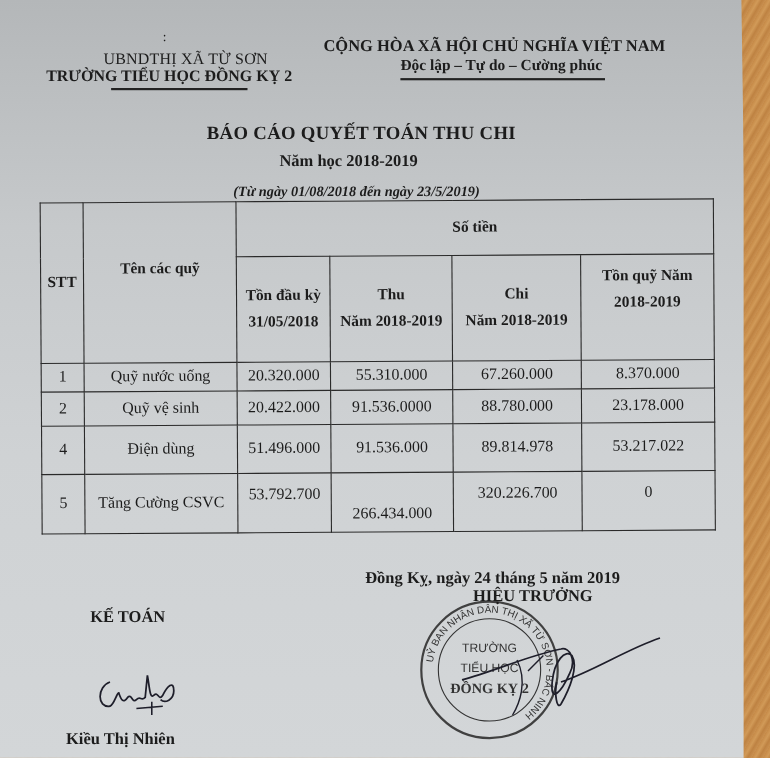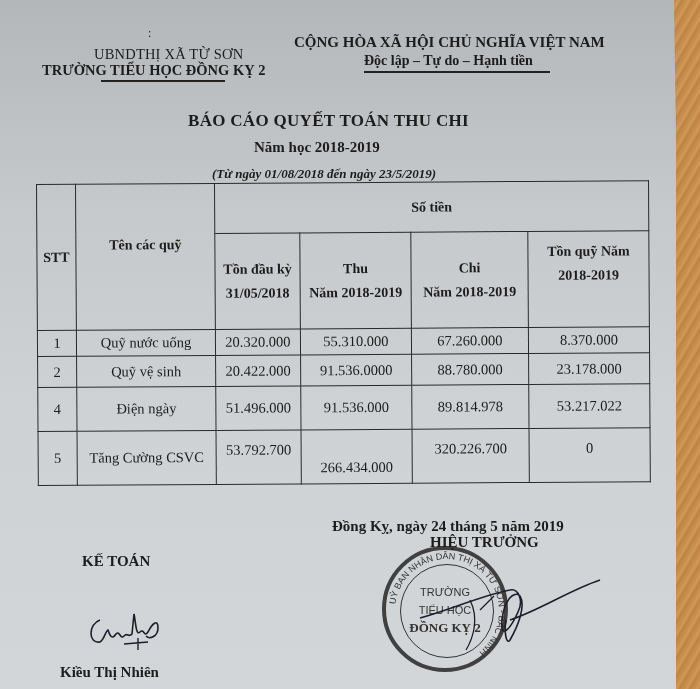--- a/index.html
+++ b/index.html
@@ -55,21 +55,21 @@
     .stt { font-size:13px; }
 
     .sign-date { left:332px; top:518px; font-size:15px; font-weight:bold; }
     .sign-left-title { left:82px; top:553px; font-size:15px; font-weight:bold; }
     .sign-right-title { left:430px; top:534px; font-size:15px; font-weight:bold; }
     .sign-left-name { left:60px; top:664px; font-size:15px; font-weight:bold; }
     .sign-right-name { left:440px; top:660px; font-size:15px; font-weight:bold;margin-top:32px; }
 
     .stamp {
       position:absolute; left:382px; top:546px; width:126px; height:126px;
-      border-radius:50%; border:4px solid #404040; box-sizing:border-box;
+      border-radius:50%; border:2px solid #404040; box-sizing:border-box;
     }
     .stamp-inner {
       position:absolute; left:14px; top:14px; width:94px; height:94px;
       border-radius:50%; border:1.4px solid #333; box-sizing:border-box;
     }
     .stamp-text { position:absolute; width:100%; text-align:center; font-size:11px; font-family:"Liberation Sans",sans-serif; color:#333; }
     .stamp-text.big { font-size:13px; font-family:"Liberation Serif",serif; font-weight:bold; }
     .sig { position:absolute; }
   </style>
 </head>
@@ -77,21 +77,21 @@
 
 <div class="wood"></div>
 <div class="paper"></div>
 
 <div class="abs dot">:</div>
 <div class="abs left-hdr1">UBNDTHỊ XÃ TỪ SƠN</div>
 <div class="abs left-hdr2">TRƯỜNG TIỂU HỌC ĐỒNG KỴ 2</div>
 <div class="left-hdr-line"></div>
 
 <div class="abs right-hdr1">CỘNG HÒA XÃ HỘI CHỦ NGHĨA VIỆT NAM</div>
-<div class="abs right-hdr2">Độc lập – Tự do – Hạnh tiền</div>
+<div class="abs right-hdr2">Độc lập – Tự do – Cường phúc</div>
 <div class="right-hdr-line"></div>
 
 <div class="abs title">BÁO CÁO QUYẾT TOÁN THU CHI</div>
 <div class="abs subtitle">Năm học 2018-2019</div>
 <div class="abs period">(Từ ngày 01/08/2018 đến ngày 23/5/2019)</div>
 
 <table class="fin">
   <tbody>
       <tr class="r-head1">
     <th class="c-stt" rowspan="2">STT</th>
@@ -127,21 +127,21 @@
   <tr class="r-2">
     <td class="stt">2</td>
     <td>Quỹ vệ sinh</td>
     <td>20.422.000</td>
     <td>91.536.0000</td>
     <td>88.780.000</td>
     <td>23.178.000</td>
   </tr>
   <tr class="r-4">
     <td class="stt">4</td>
-    <td>Điện ngày</td>
+    <td>Điện dùng</td>
     <td>51.496.000</td>
     <td>91.536.000</td>
     <td>89.814.978</td>
     <td>53.217.022</td>
   </tr>
   <tr class="r-5">
     <td class="stt">5</td>
     <td>Tăng Cường CSVC</td>
     <td class="highval">53.792.700</td>
     <td class="lowval">266.434.000</td>

